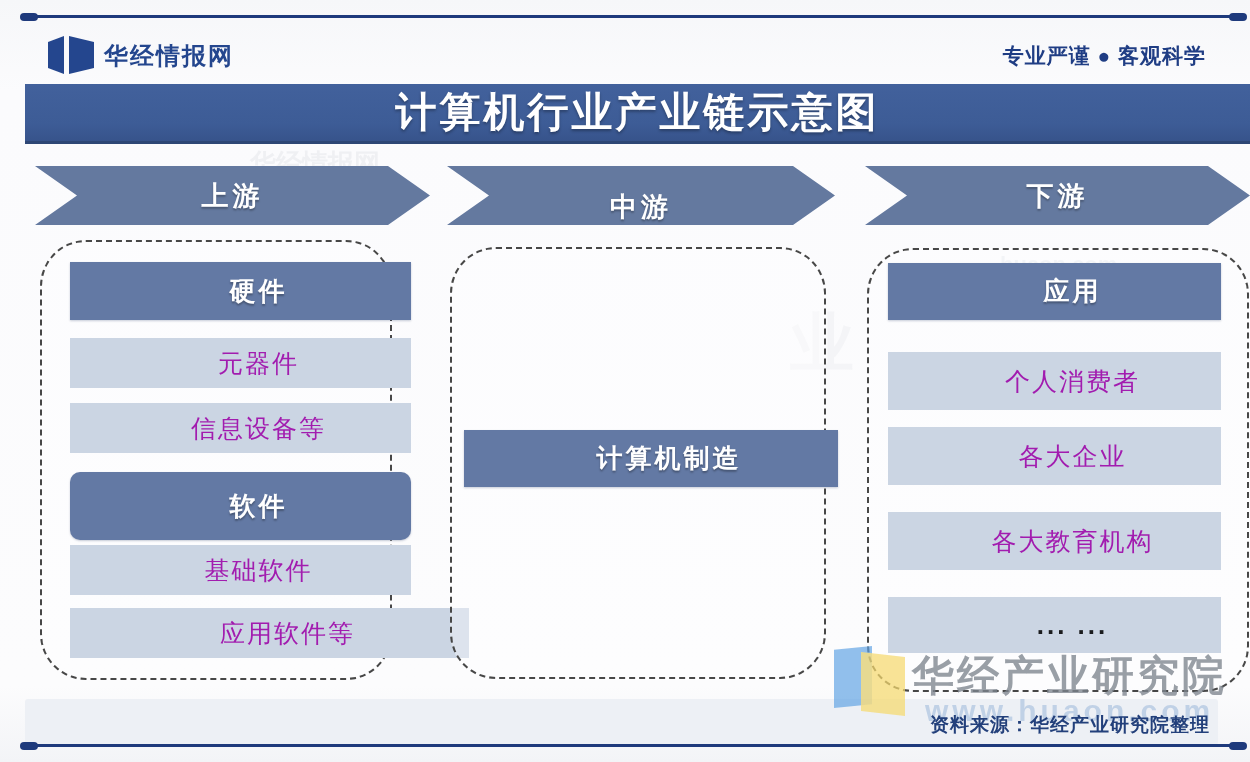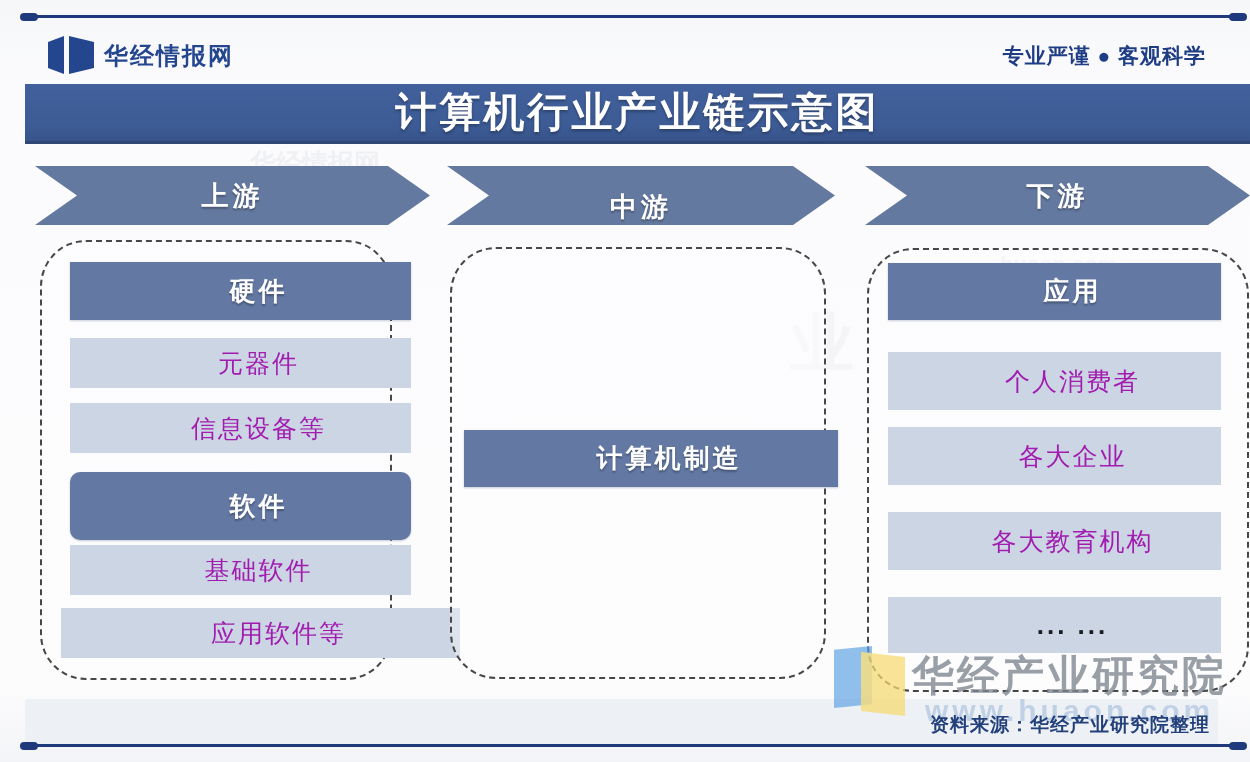--- a/index.html
+++ b/index.html
@@ -114,21 +114,21 @@
   </div>
   <div class="box light" style="left:70px;top:403px;width:305px;height:50px;">
     <span class="t">信息设备等</span>
   </div>
   <div class="box dark" style="left:70px;top:472px;width:305px;height:68px;border-radius:10px;">
     <span class="t">软件</span>
   </div>
   <div class="box light" style="left:70px;top:545px;width:305px;height:50px;">
     <span class="t">基础软件</span>
   </div>
-  <div class="box light" style="left:61px;top:608px;width:363px;height:50px;">
+  <div class="box light" style="left:70px;top:608px;width:363px;height:50px;">
     <span class="t">应用软件等</span>
   </div>
 
   <div class="panel" style="left:450px;top:247px;width:372px;height:428px;"></div>
   <div class="box dark" style="left:464px;top:430px;width:338px;height:57px;">
     <span class="t">计算机制造</span>
   </div>
 
   <div class="panel" style="left:867px;top:248px;width:378px;height:440px;"></div>
   <div class="box dark" style="left:888px;top:263px;width:297px;height:57px;">

